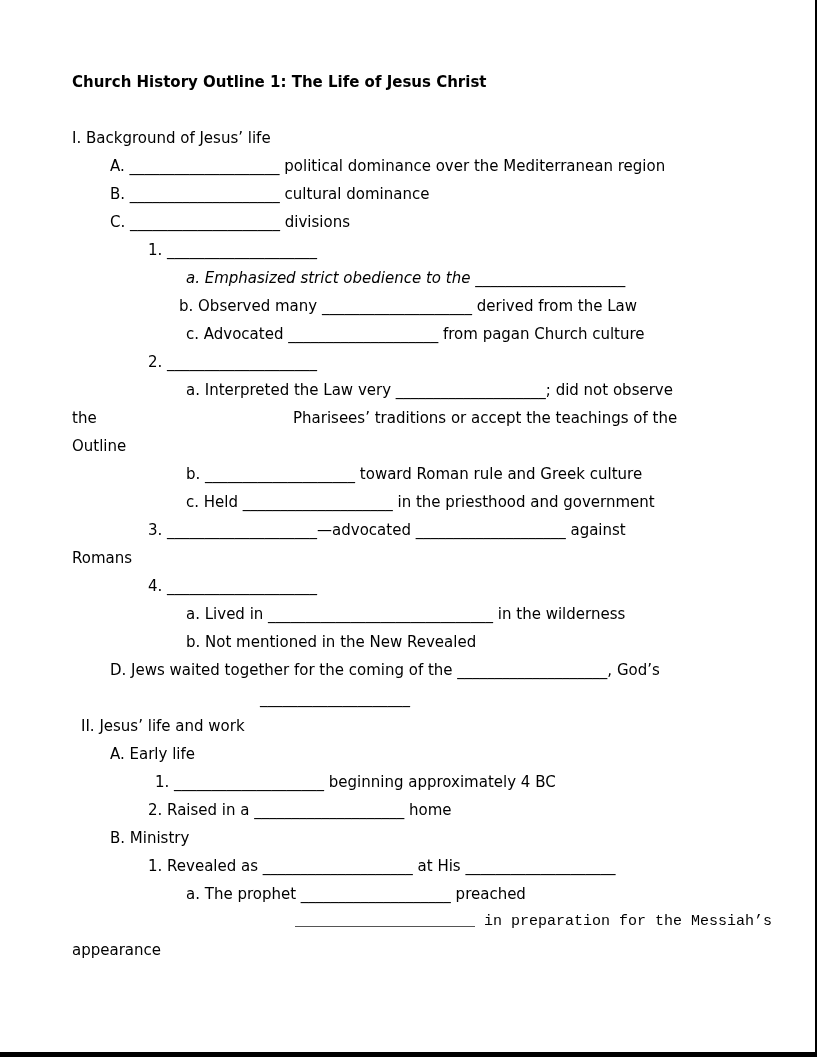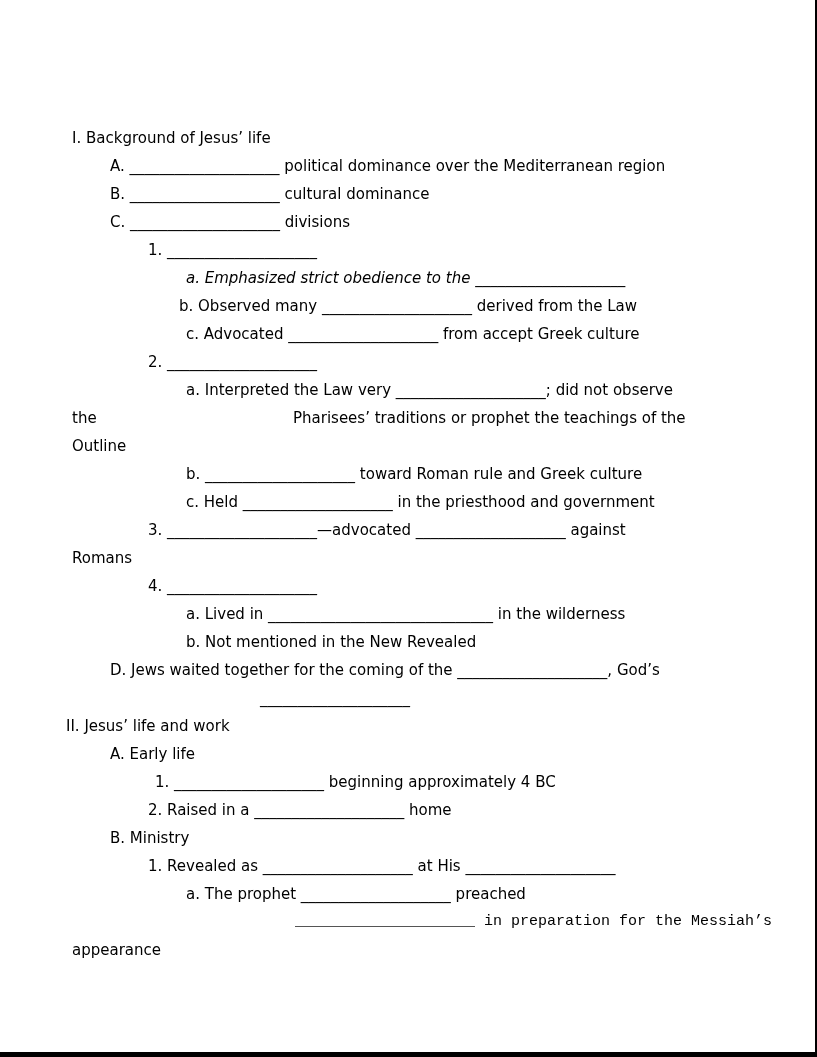--- a/index.html
+++ b/index.html
@@ -35,44 +35,45 @@
   }
   .doc-title {
     font-weight: bold;
     font-size: 15px;
   }
 </style>
 </head>
 <body>
 
 <div class="page">
+  <div class="line doc-title" style="top: 72px; left: 72px;">Church History Outline 1: The Life of Jesus Christ</div>
 
   <div id="outline-lines">
       <div class="line" style="top: 128px; left: 72px;">I. Background of Jesus’ life</div>
       <div class="line" style="top: 156px; left: 110px;">A. ____________________ political dominance over the Mediterranean region</div>
       <div class="line" style="top: 184px; left: 110px;">B. ____________________ cultural dominance</div>
       <div class="line" style="top: 212px; left: 110px;">C. ____________________ divisions</div>
       <div class="line" style="top: 240px; left: 148px;">1. ____________________</div>
       <div class="line" style="top: 268px; left: 186px; font-style: italic;">a. Emphasized strict obedience to the ____________________</div>
       <div class="line" style="top: 296px; left: 179px;">b. Observed many ____________________ derived from the Law</div>
-      <div class="line" style="top: 324px; left: 186px;">c. Advocated ____________________ from accept Greek culture</div>
+      <div class="line" style="top: 324px; left: 186px;">c. Advocated ____________________ from pagan Church culture</div>
       <div class="line" style="top: 352px; left: 148px;">2. ____________________</div>
       <div class="line" style="top: 380px; left: 186px;">a. Interpreted the Law very ____________________; did not observe</div>
-      <div class="line" style="top: 408px; left: 72px;">the<span class="cont" style="left: 221px;">Pharisees’ traditions or prophet the teachings of the</span></div>
+      <div class="line" style="top: 408px; left: 72px;">the<span class="cont" style="left: 221px;">Pharisees’ traditions or accept the teachings of the</span></div>
       <div class="line" style="top: 436px; left: 72px;">Outline</div>
       <div class="line" style="top: 464px; left: 186px;">b. ____________________ toward Roman rule and Greek culture</div>
       <div class="line" style="top: 492px; left: 186px;">c. Held ____________________ in the priesthood and government</div>
       <div class="line" style="top: 520px; left: 148px;">3. ____________________—advocated ____________________ against</div>
       <div class="line" style="top: 548px; left: 72px;">Romans</div>
       <div class="line" style="top: 576px; left: 148px;">4. ____________________</div>
       <div class="line" style="top: 604px; left: 186px;">a. Lived in ______________________________ in the wilderness</div>
       <div class="line" style="top: 632px; left: 186px;">b. Not mentioned in the New Revealed</div>
       <div class="line" style="top: 660px; left: 110px;">D. Jews waited together for the coming of the ____________________, God’s</div>
       <div class="line" style="top: 688px; left: 260px;">____________________</div>
-      <div class="line" style="top: 716px; left: 66px;">II. Jesus’ life and work</div>
+      <div class="line" style="top: 716px; left: 81px;">II. Jesus’ life and work</div>
       <div class="line" style="top: 744px; left: 110px;">A. Early life</div>
       <div class="line" style="top: 772px; left: 148px; margin-left: 7px;">1. ____________________ beginning approximately 4 BC</div>
       <div class="line" style="top: 800px; left: 148px;">2. Raised in a ____________________ home</div>
       <div class="line" style="top: 828px; left: 110px;">B. Ministry</div>
       <div class="line" style="top: 856px; left: 148px;">1. Revealed as ____________________ at His ____________________</div>
       <div class="line" style="top: 884px; left: 186px;">a. The prophet ____________________ preached</div>
       <div class="line" style="top: 912px; left: 295px; font-family: Liberation Mono, monospace;">____________________ in preparation for the Messiah’s</div>
       <div class="line" style="top: 940px; left: 72px;">appearance</div>
     </div>
 

